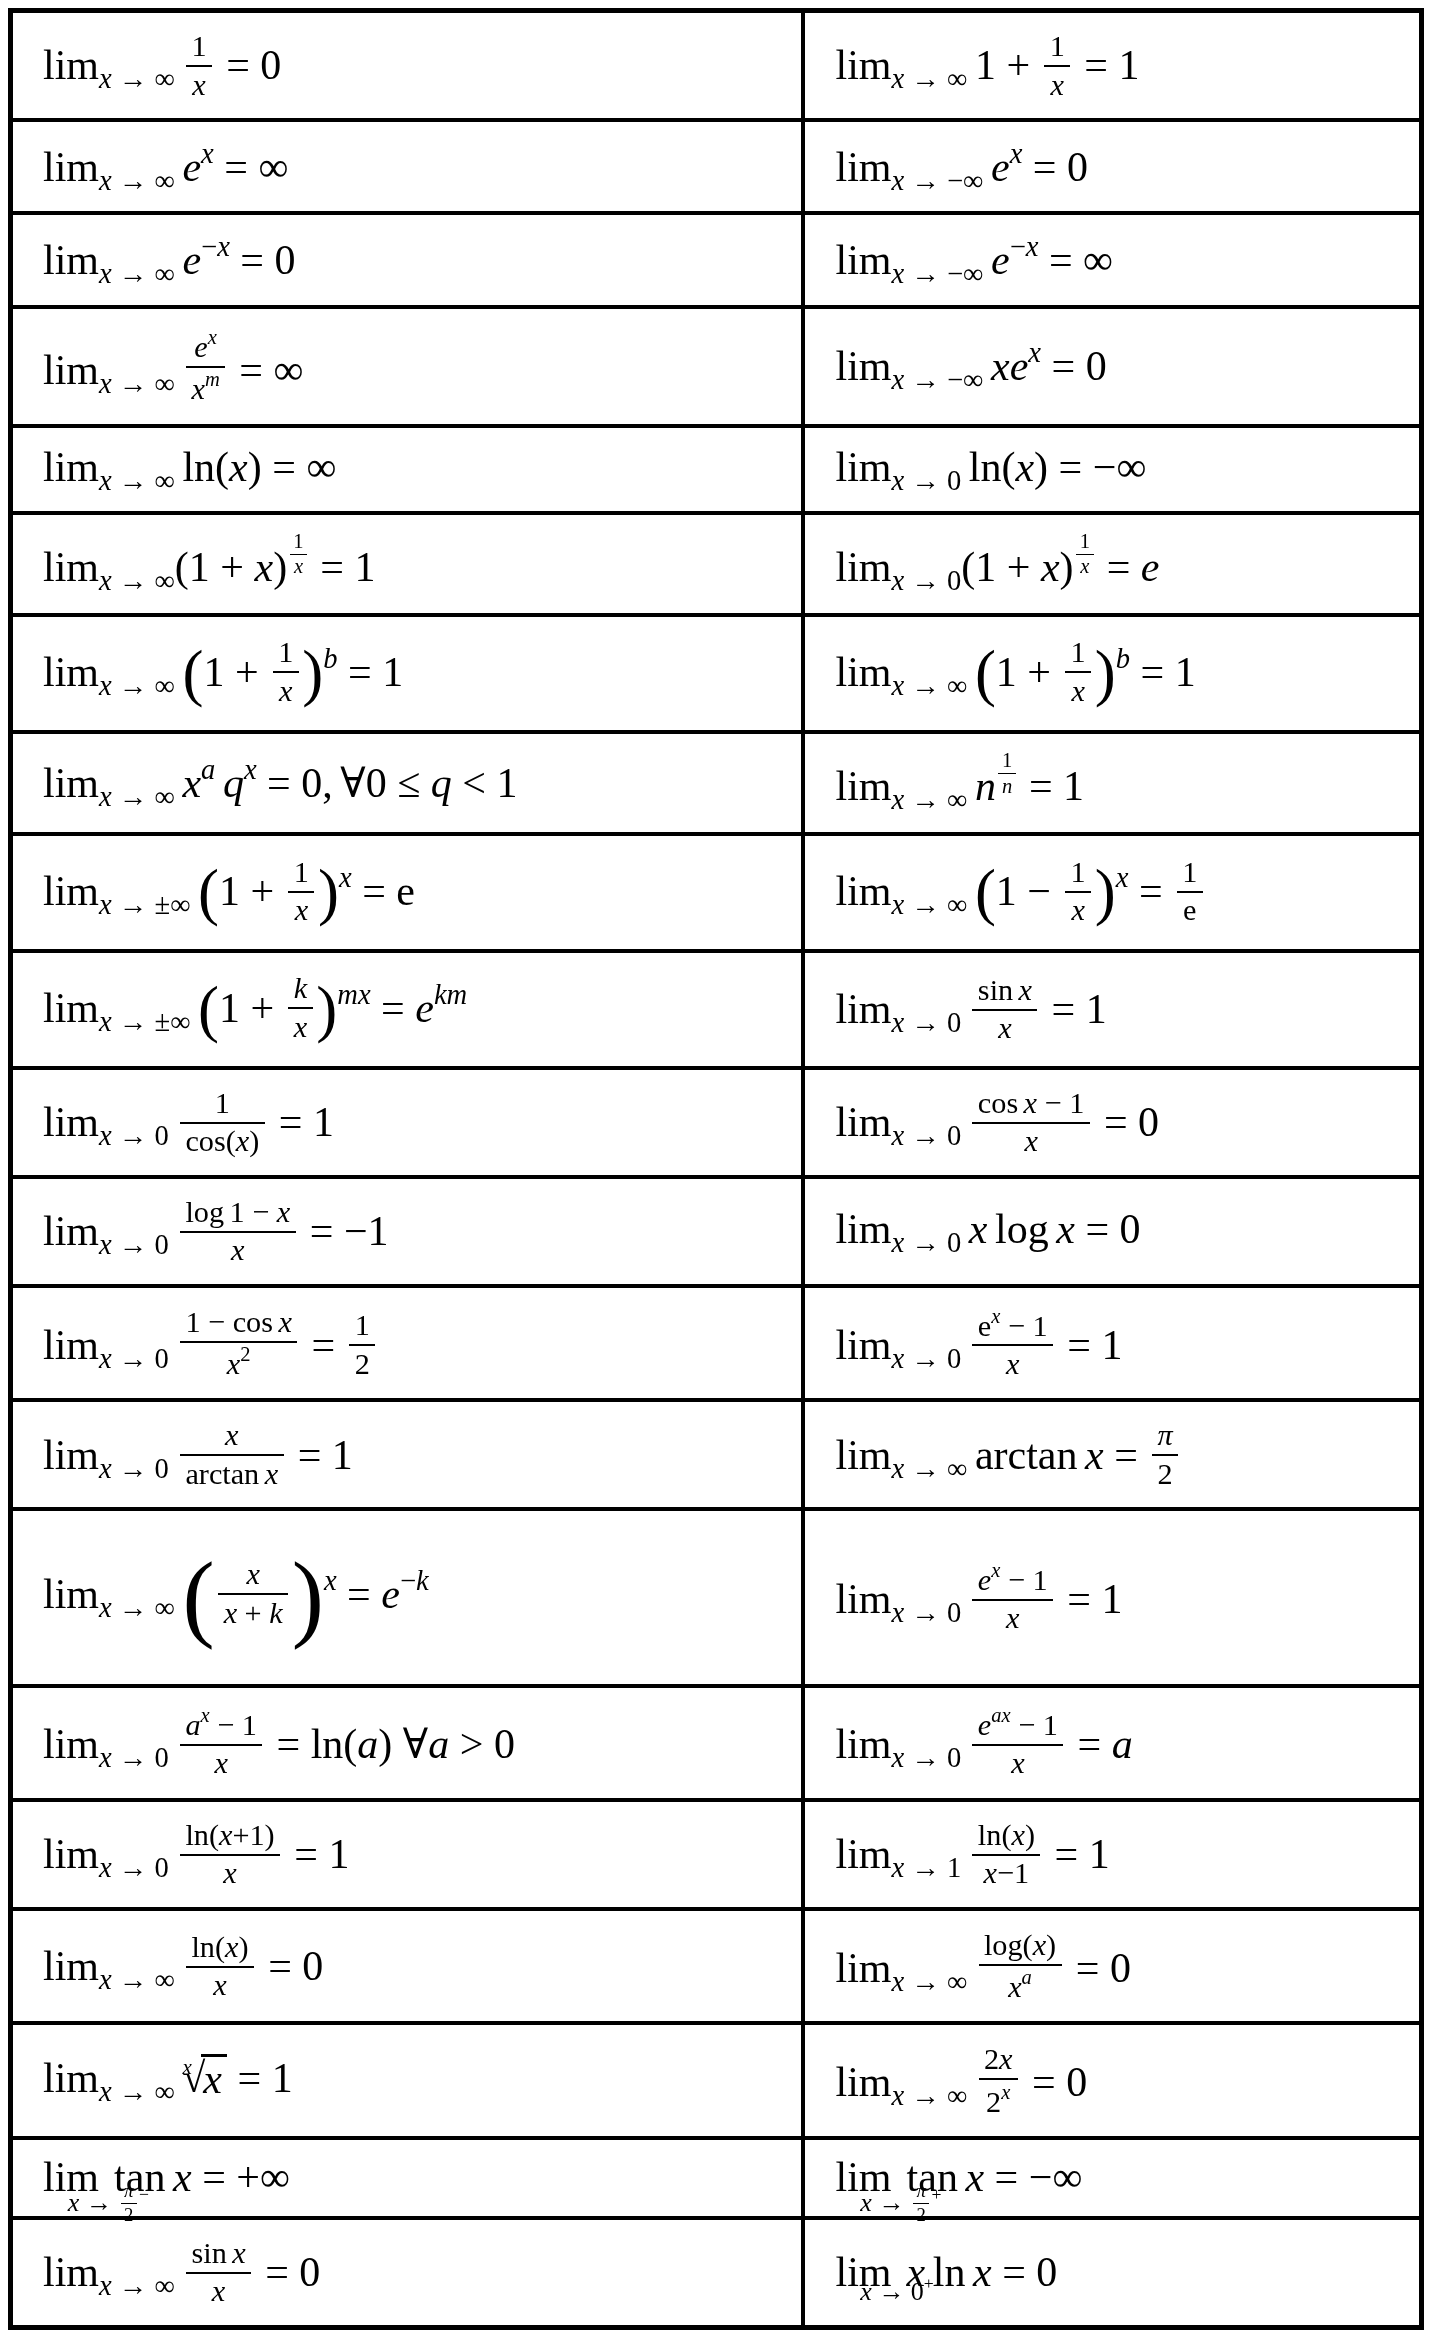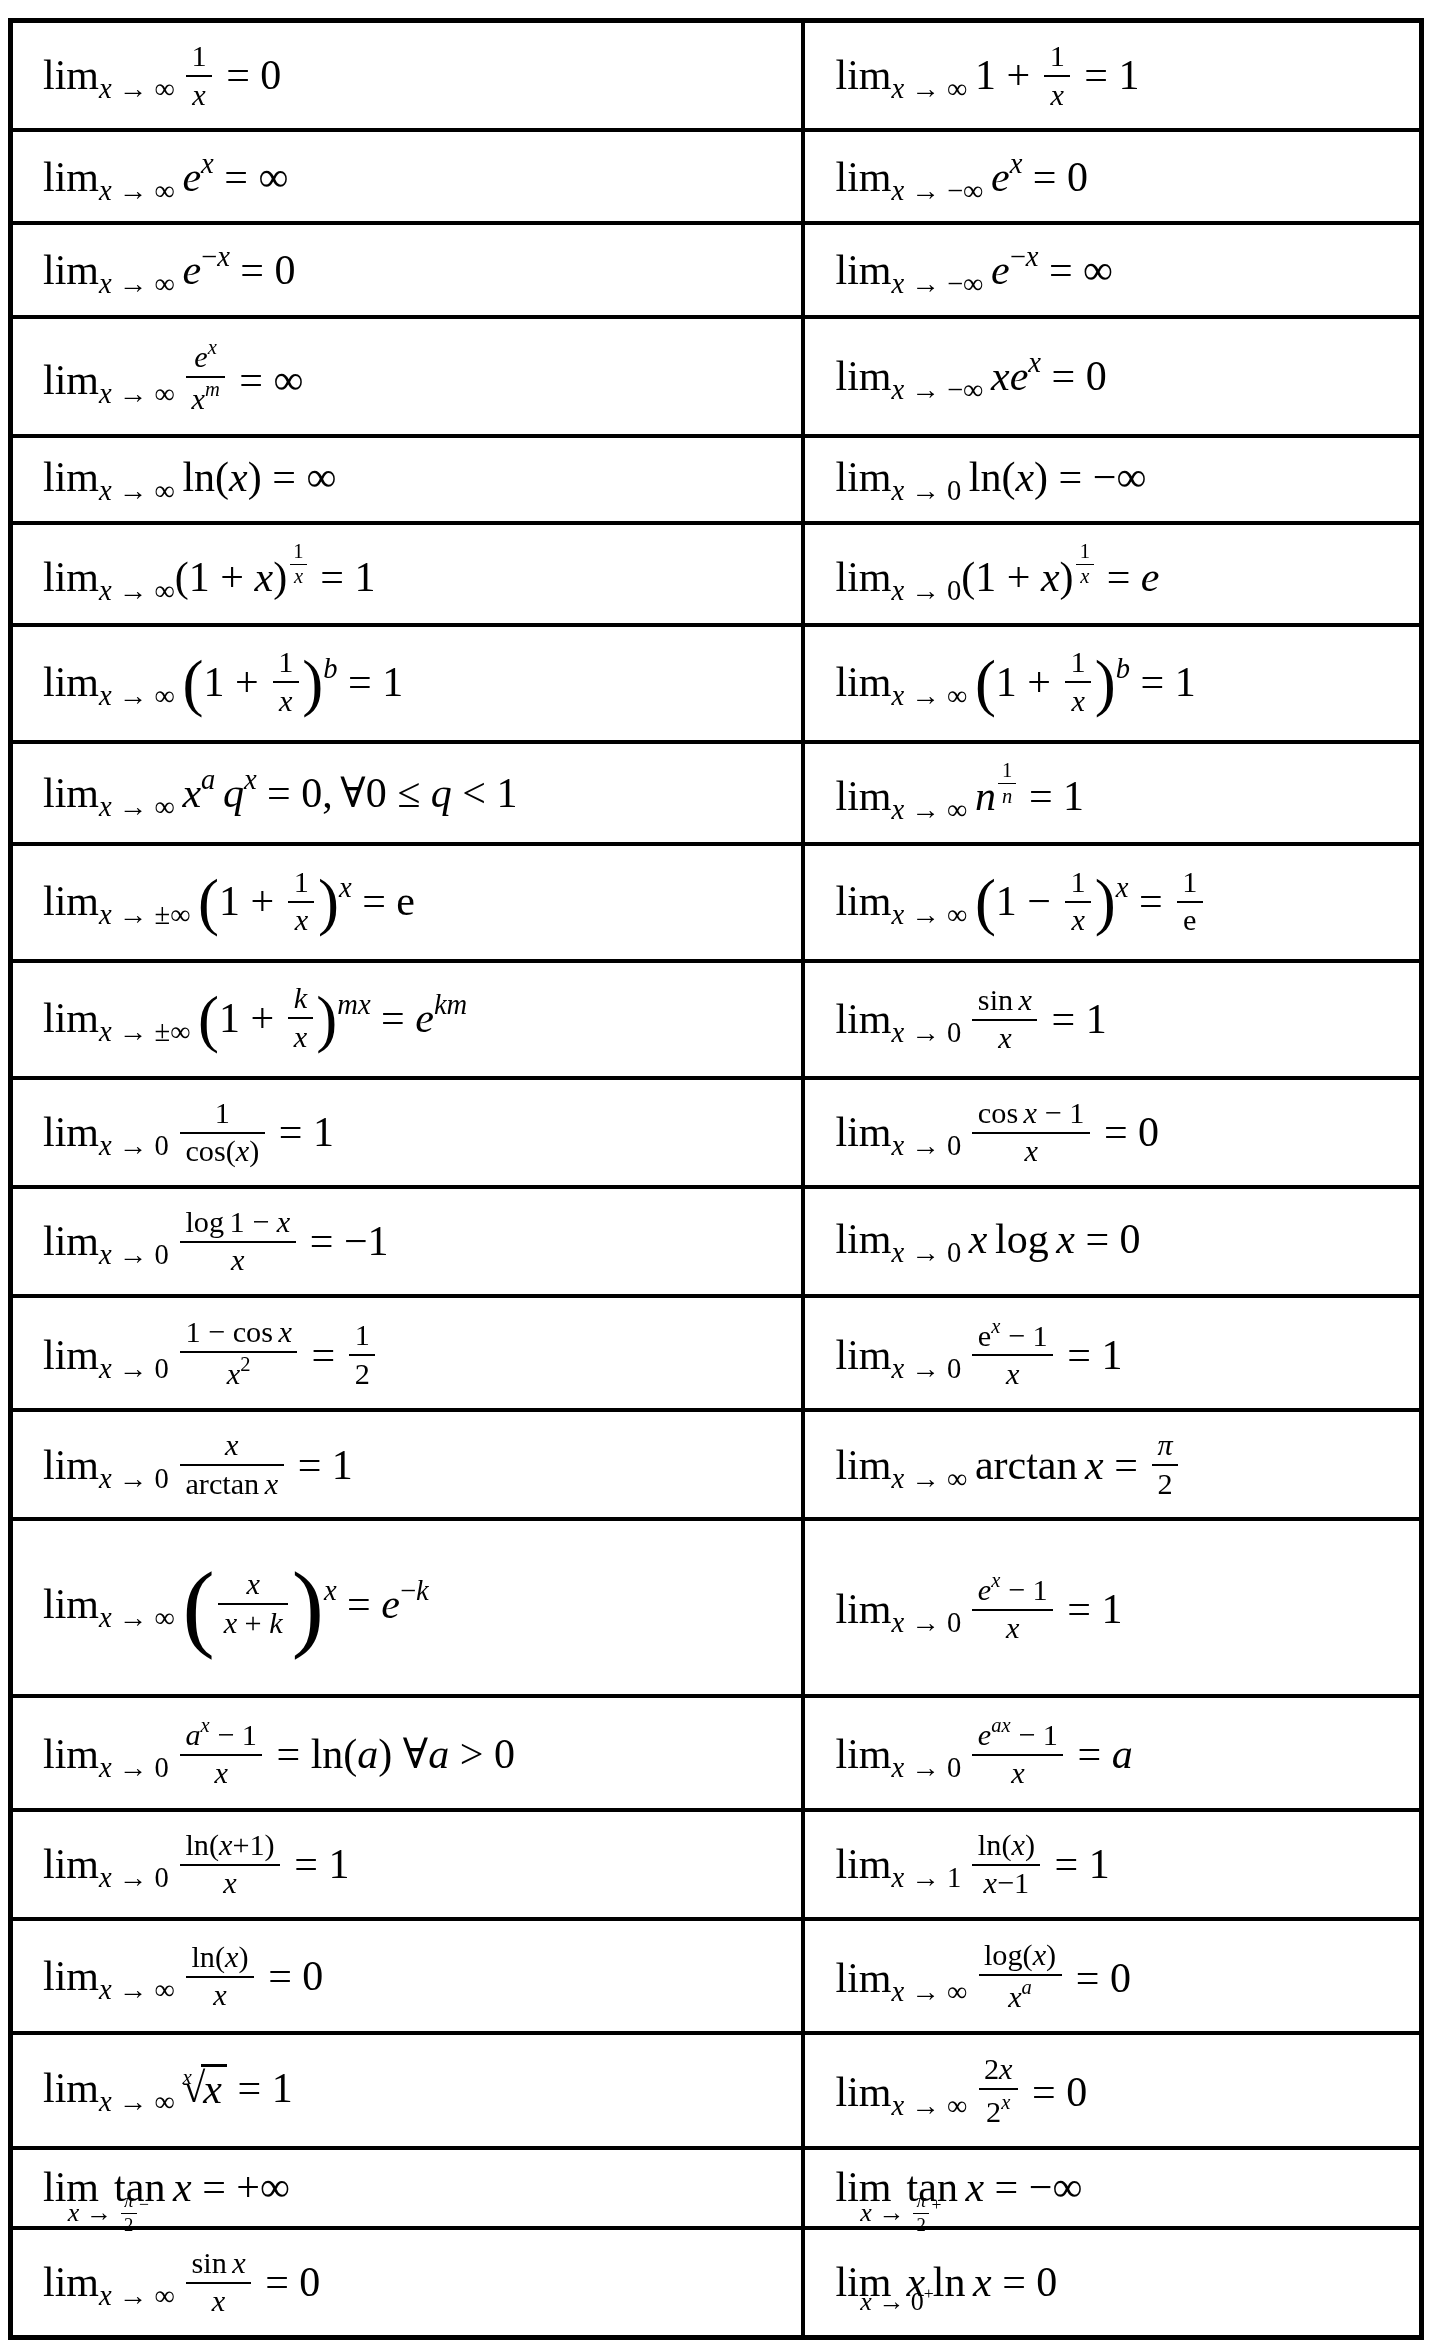--- a/index.html
+++ b/index.html
@@ -1,16 +1,16 @@
 <!DOCTYPE html>
 <html><head>
 <meta charset="utf-8">
 <style>
   html,body{margin:0;padding:0;background:#ffffff;}
-  .page{width:1432px;height:2352px;box-sizing:border-box;padding:18px 8px 0 8px;background:#ffffff;}
+  .page{width:1432px;height:2352px;box-sizing:border-box;padding:8px 8px 0 8px;background:#ffffff;}
   table.tbl{border-collapse:collapse;width:100%;height:2322px;table-layout:fixed;border:5px solid #000;}
   table.tbl td{border:4px solid #000;background:#fff;vertical-align:middle;padding:0 0 0 30px;}
   col.c1{width:56.2%;} col.c2{width:43.8%;}
   .fm{font-family:"Liberation Serif","DejaVu Serif",serif;font-size:42px;color:#000;white-space:nowrap;line-height:1.25;}
   .v{font-style:italic;}
   .rm{font-style:normal;}
   .ts{display:inline-block;width:0.18em;}
   .sb{font-size:0.68em;vertical-align:-0.3em;}
   .su{font-size:0.68em;vertical-align:0.62em;}
   .fr{display:inline-block;vertical-align:-0.5em;text-align:center;margin:0 0.12em;font-size:0.72em;}

